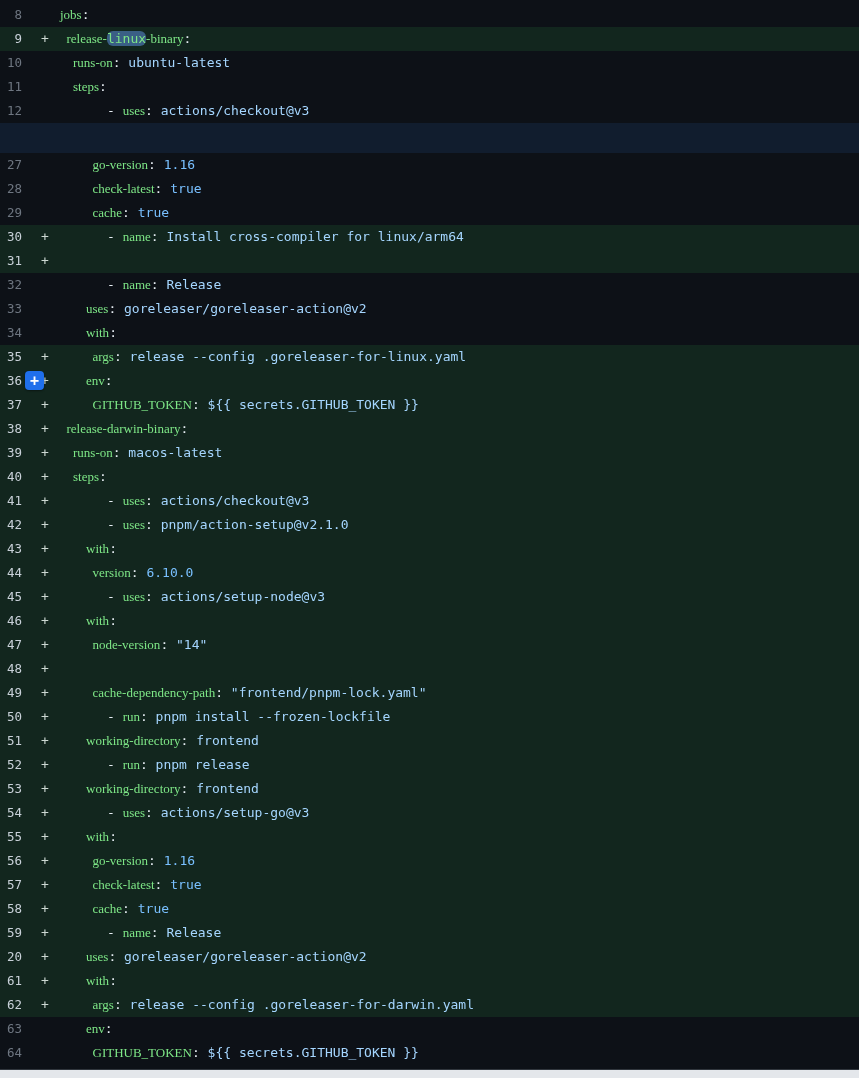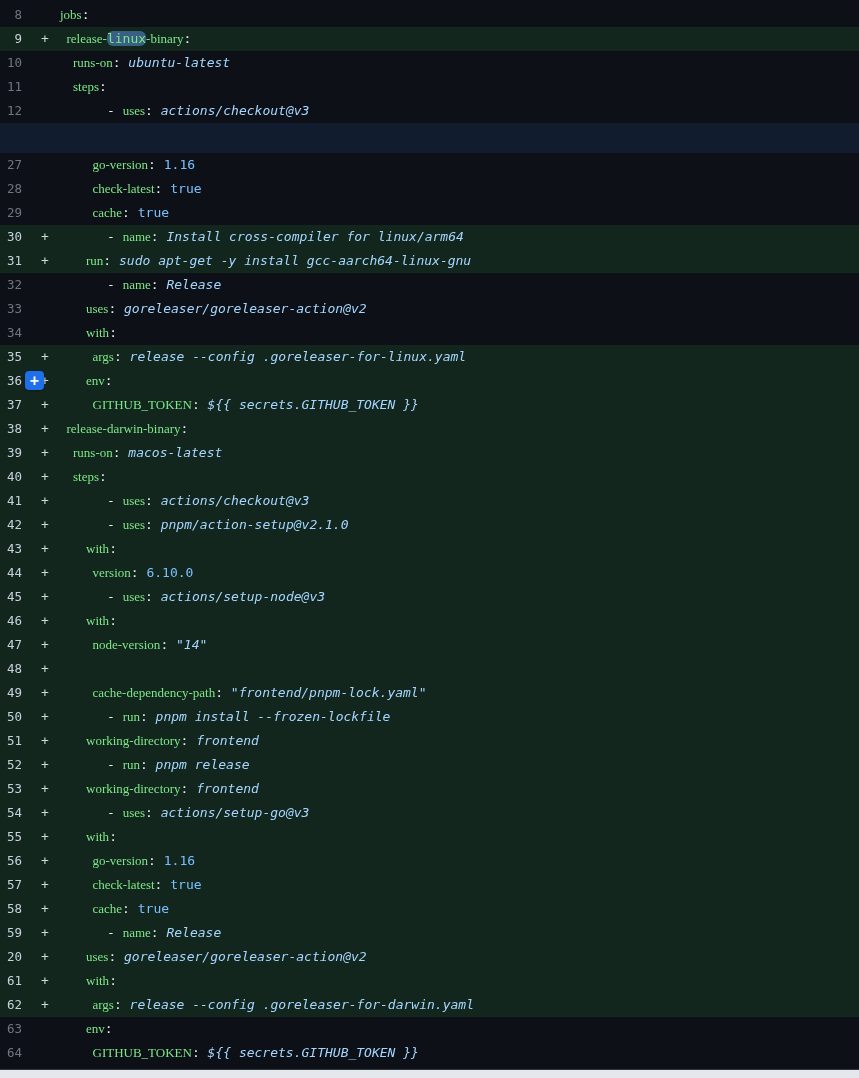--- a/index.html
+++ b/index.html
@@ -29,21 +29,21 @@
   }
   .row.added{background:var(--added-bg);}
   .ln{
     width:30px;flex:0 0 30px;text-align:right;padding-right:8px;box-sizing:border-box;
     color:var(--gutter);cursor:pointer;user-select:none;font-size:12.5px;
   }
   .row.added .ln{color:var(--gutter-added);}
   .mk{width:30px;flex:0 0 30px;text-align:center;color:#cdd9d3;}
   .code{color:var(--plain);}
   .tk-k{color:var(--key);font-family:Liberation Serif, serif;}
-  .tk-v{color:var(--val);font-style:italic;}
+  .tk-v{color:var(--val);}
   .tk-n{color:var(--num);}
   .tk-p{color:var(--plain);}
   .tk-hl{color:var(--key);background:var(--sel);border-radius:6px;}
   .hunk-row{height:30px;background:var(--hunk);cursor:pointer;}
   .add-btn{
     position:absolute;left:25px;top:2px;width:19px;height:19px;
     background:var(--btn);color:#fff;border:none;border-radius:4px;
     font-size:15px;line-height:18px;font-weight:bold;text-align:center;
     padding:0;cursor:pointer;z-index:5;
     font-family:"DejaVu Sans Mono","Liberation Mono",monospace;
@@ -62,21 +62,21 @@
       <div class="row"><span class="ln">8</span><span class="mk"></span><span class="code"><span class="tk-k">jobs</span><span class="tk-p">:</span></span></div>
       <div class="row added"><span class="ln">9</span><span class="mk">+</span><span class="code"><span class="tk-k">  release-</span><span class="tk-hl">linux</span><span class="tk-k">-binary</span><span class="tk-p">:</span></span></div>
       <div class="row"><span class="ln">10</span><span class="mk"></span><span class="code"><span class="tk-k">    runs-on</span><span class="tk-p">:</span><span class="tk-v"> ubuntu-latest</span></span></div>
       <div class="row"><span class="ln">11</span><span class="mk"></span><span class="code"><span class="tk-k">    steps</span><span class="tk-p">:</span></span></div>
       <div class="row"><span class="ln">12</span><span class="mk"></span><span class="code"><span class="tk-p">      - </span><span class="tk-k">uses</span><span class="tk-p">:</span><span class="tk-v"> actions/checkout@v3</span></span></div>
       <div class="hunk-row"></div>
       <div class="row"><span class="ln">27</span><span class="mk"></span><span class="code"><span class="tk-k">          go-version</span><span class="tk-p">:</span><span class="tk-n"> 1.16</span></span></div>
       <div class="row"><span class="ln">28</span><span class="mk"></span><span class="code"><span class="tk-k">          check-latest</span><span class="tk-p">:</span><span class="tk-n"> true</span></span></div>
       <div class="row"><span class="ln">29</span><span class="mk"></span><span class="code"><span class="tk-k">          cache</span><span class="tk-p">:</span><span class="tk-n"> true</span></span></div>
       <div class="row added"><span class="ln">30</span><span class="mk">+</span><span class="code"><span class="tk-p">      - </span><span class="tk-k">name</span><span class="tk-p">:</span><span class="tk-v"> Install cross-compiler for linux/arm64</span></span></div>
-      <div class="row added"><span class="ln">31</span><span class="mk">+</span><span class="code"><span class="tk-k">        run</span><span class="tk-p">:</span><span class="tk-v"> sudo apt-get -y install gcc-aarch64-linux-gnu</span></span></div>
+      <div class="row added"><span class="ln">31</span><span class="mk">+</span></div>
       <div class="row"><span class="ln">32</span><span class="mk"></span><span class="code"><span class="tk-p">      - </span><span class="tk-k">name</span><span class="tk-p">:</span><span class="tk-v"> Release</span></span></div>
       <div class="row"><span class="ln">33</span><span class="mk"></span><span class="code"><span class="tk-k">        uses</span><span class="tk-p">:</span><span class="tk-v"> goreleaser/goreleaser-action@v2</span></span></div>
       <div class="row"><span class="ln">34</span><span class="mk"></span><span class="code"><span class="tk-k">        with</span><span class="tk-p">:</span></span></div>
       <div class="row added"><span class="ln">35</span><span class="mk">+</span><span class="code"><span class="tk-k">          args</span><span class="tk-p">:</span><span class="tk-v"> release --config .goreleaser-for-linux.yaml</span></span></div>
       <div class="row added" style="position: relative; align-items: flex-end;"><span class="ln">36</span><span class="mk">+</span><span class="code"><span class="tk-k">        env</span><span class="tk-p">:</span></span><button class="add-btn">+</button></div>
       <div class="row added"><span class="ln">37</span><span class="mk">+</span><span class="code"><span class="tk-k">          GITHUB_TOKEN</span><span class="tk-p">:</span><span class="tk-v"> ${{ secrets.GITHUB_TOKEN }}</span></span></div>
       <div class="row added"><span class="ln">38</span><span class="mk">+</span><span class="code"><span class="tk-k">  release-darwin-binary</span><span class="tk-p">:</span></span></div>
       <div class="row added"><span class="ln">39</span><span class="mk">+</span><span class="code"><span class="tk-k">    runs-on</span><span class="tk-p">:</span><span class="tk-v"> macos-latest</span></span></div>
       <div class="row added"><span class="ln">40</span><span class="mk">+</span><span class="code"><span class="tk-k">    steps</span><span class="tk-p">:</span></span></div>
       <div class="row added"><span class="ln">41</span><span class="mk">+</span><span class="code"><span class="tk-p">      - </span><span class="tk-k">uses</span><span class="tk-p">:</span><span class="tk-v"> actions/checkout@v3</span></span></div>

